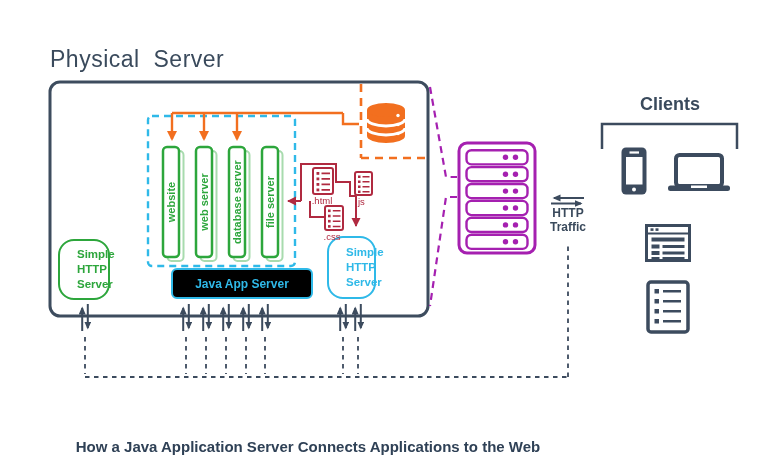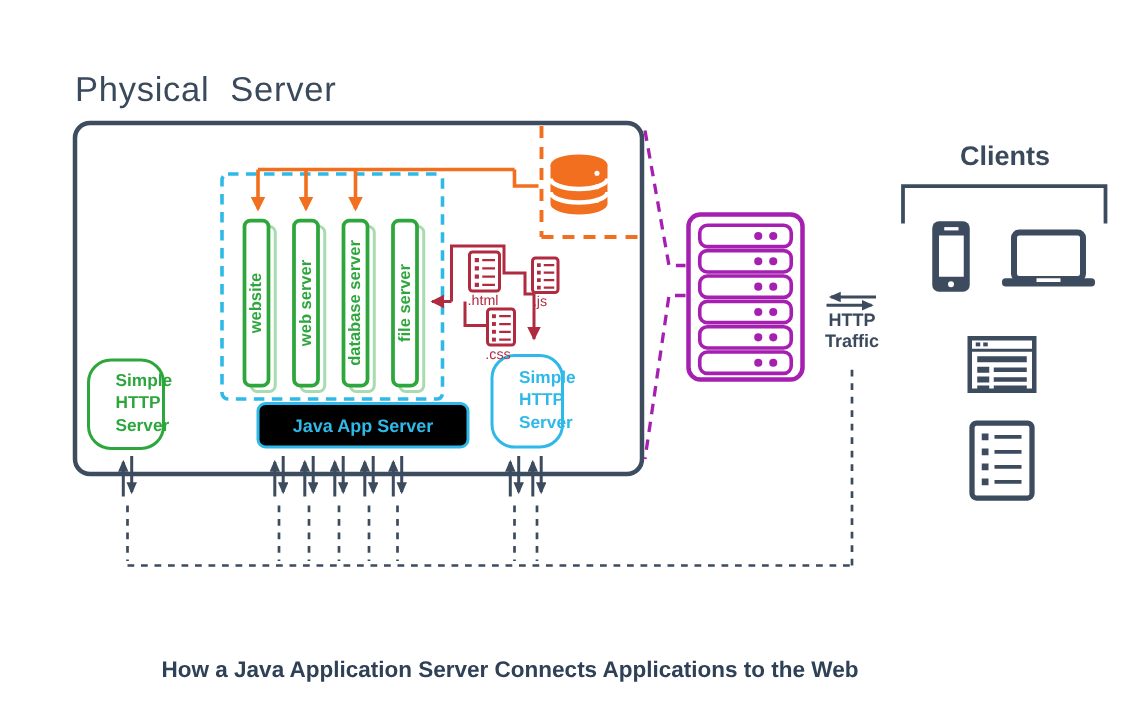--- a/index.html
+++ b/index.html
@@ -11,21 +11,21 @@
   .page-title{
     left:50px;top:46px;width:378px;text-align:left;
     font-size:23px;font-weight:400;color:#3a4a5c;word-spacing:7px;letter-spacing:.5px;
   }
   .clients-title{
     left:600px;top:94px;width:140px;text-align:center;
     font-size:18px;font-weight:600;color:#3a4a5c;
   }
   .caption{
     left:0;top:438px;width:616px;text-align:center;
-    font-size:15px;font-weight:700;color:#2f4156;margin-left:32px;
+    font-size:15px;font-weight:700;color:#2f4156;
   }
   .bar-label{
     width:110px;height:16px;line-height:16px;text-align:center;
     transform:rotate(-90deg);
     font-size:11px;font-weight:700;color:#2da63c;white-space:nowrap;
   }
   .http-box{
     border-radius:16px;background:#fff;
     font-size:11.5px;font-weight:700;line-height:1.32;
     display:flex;align-items:center;

